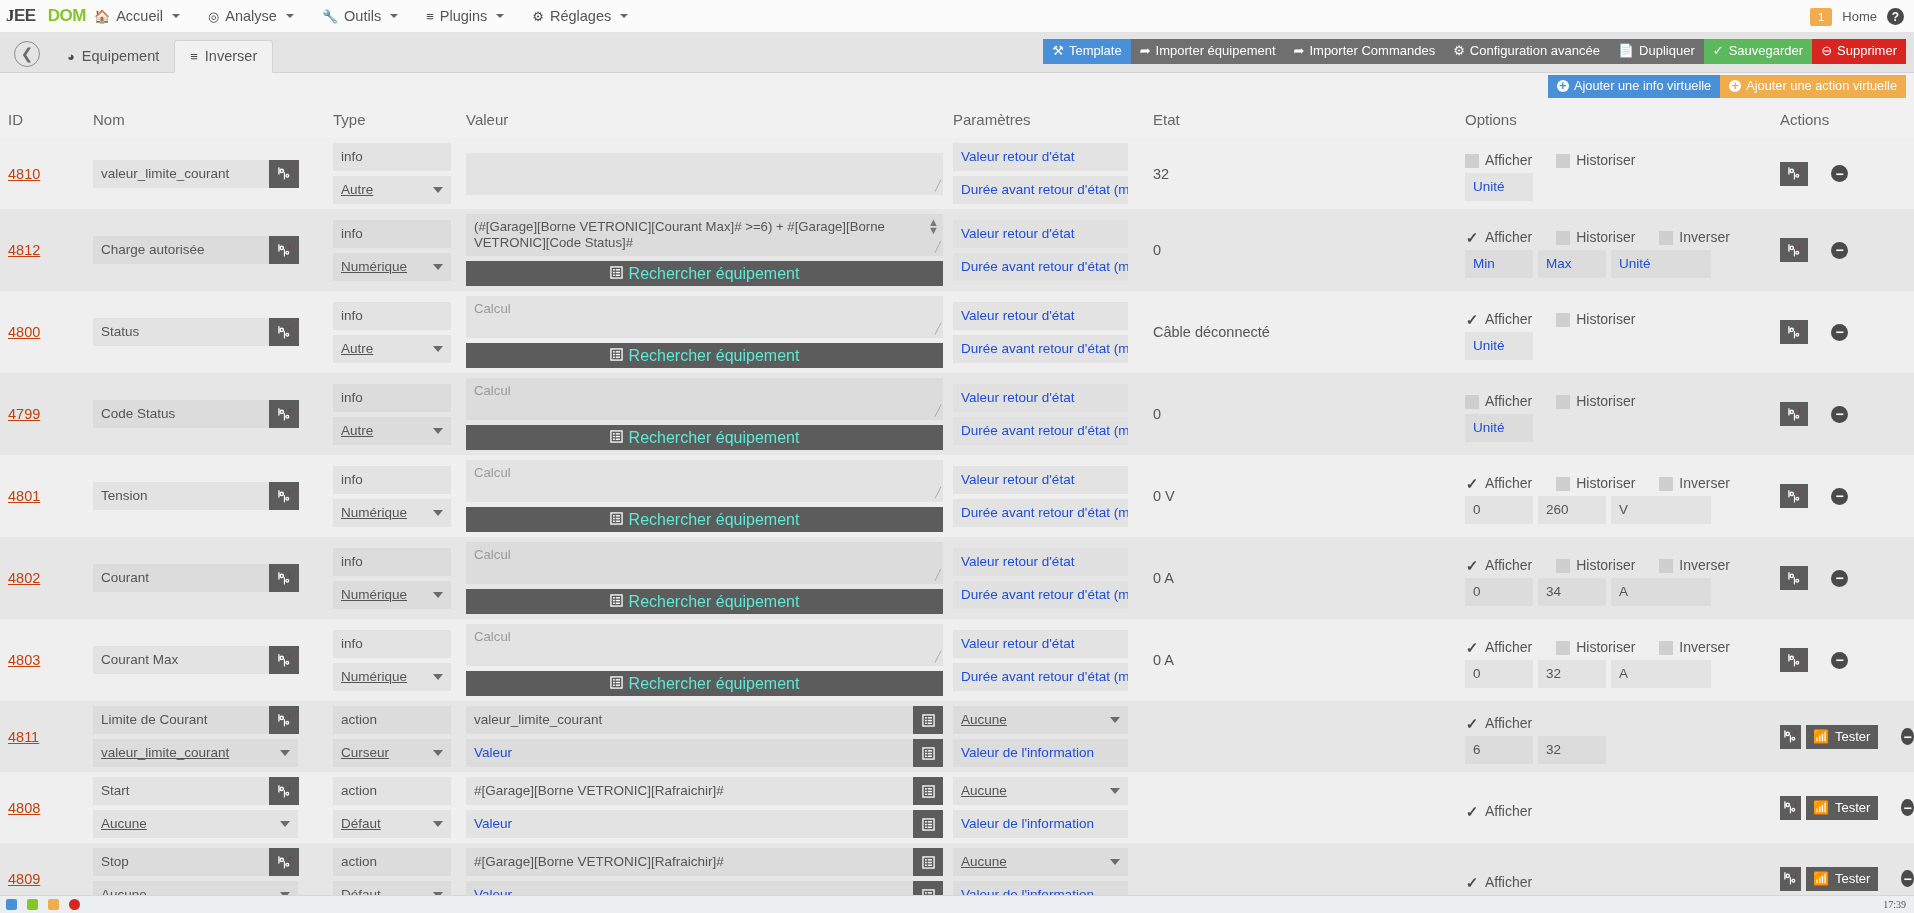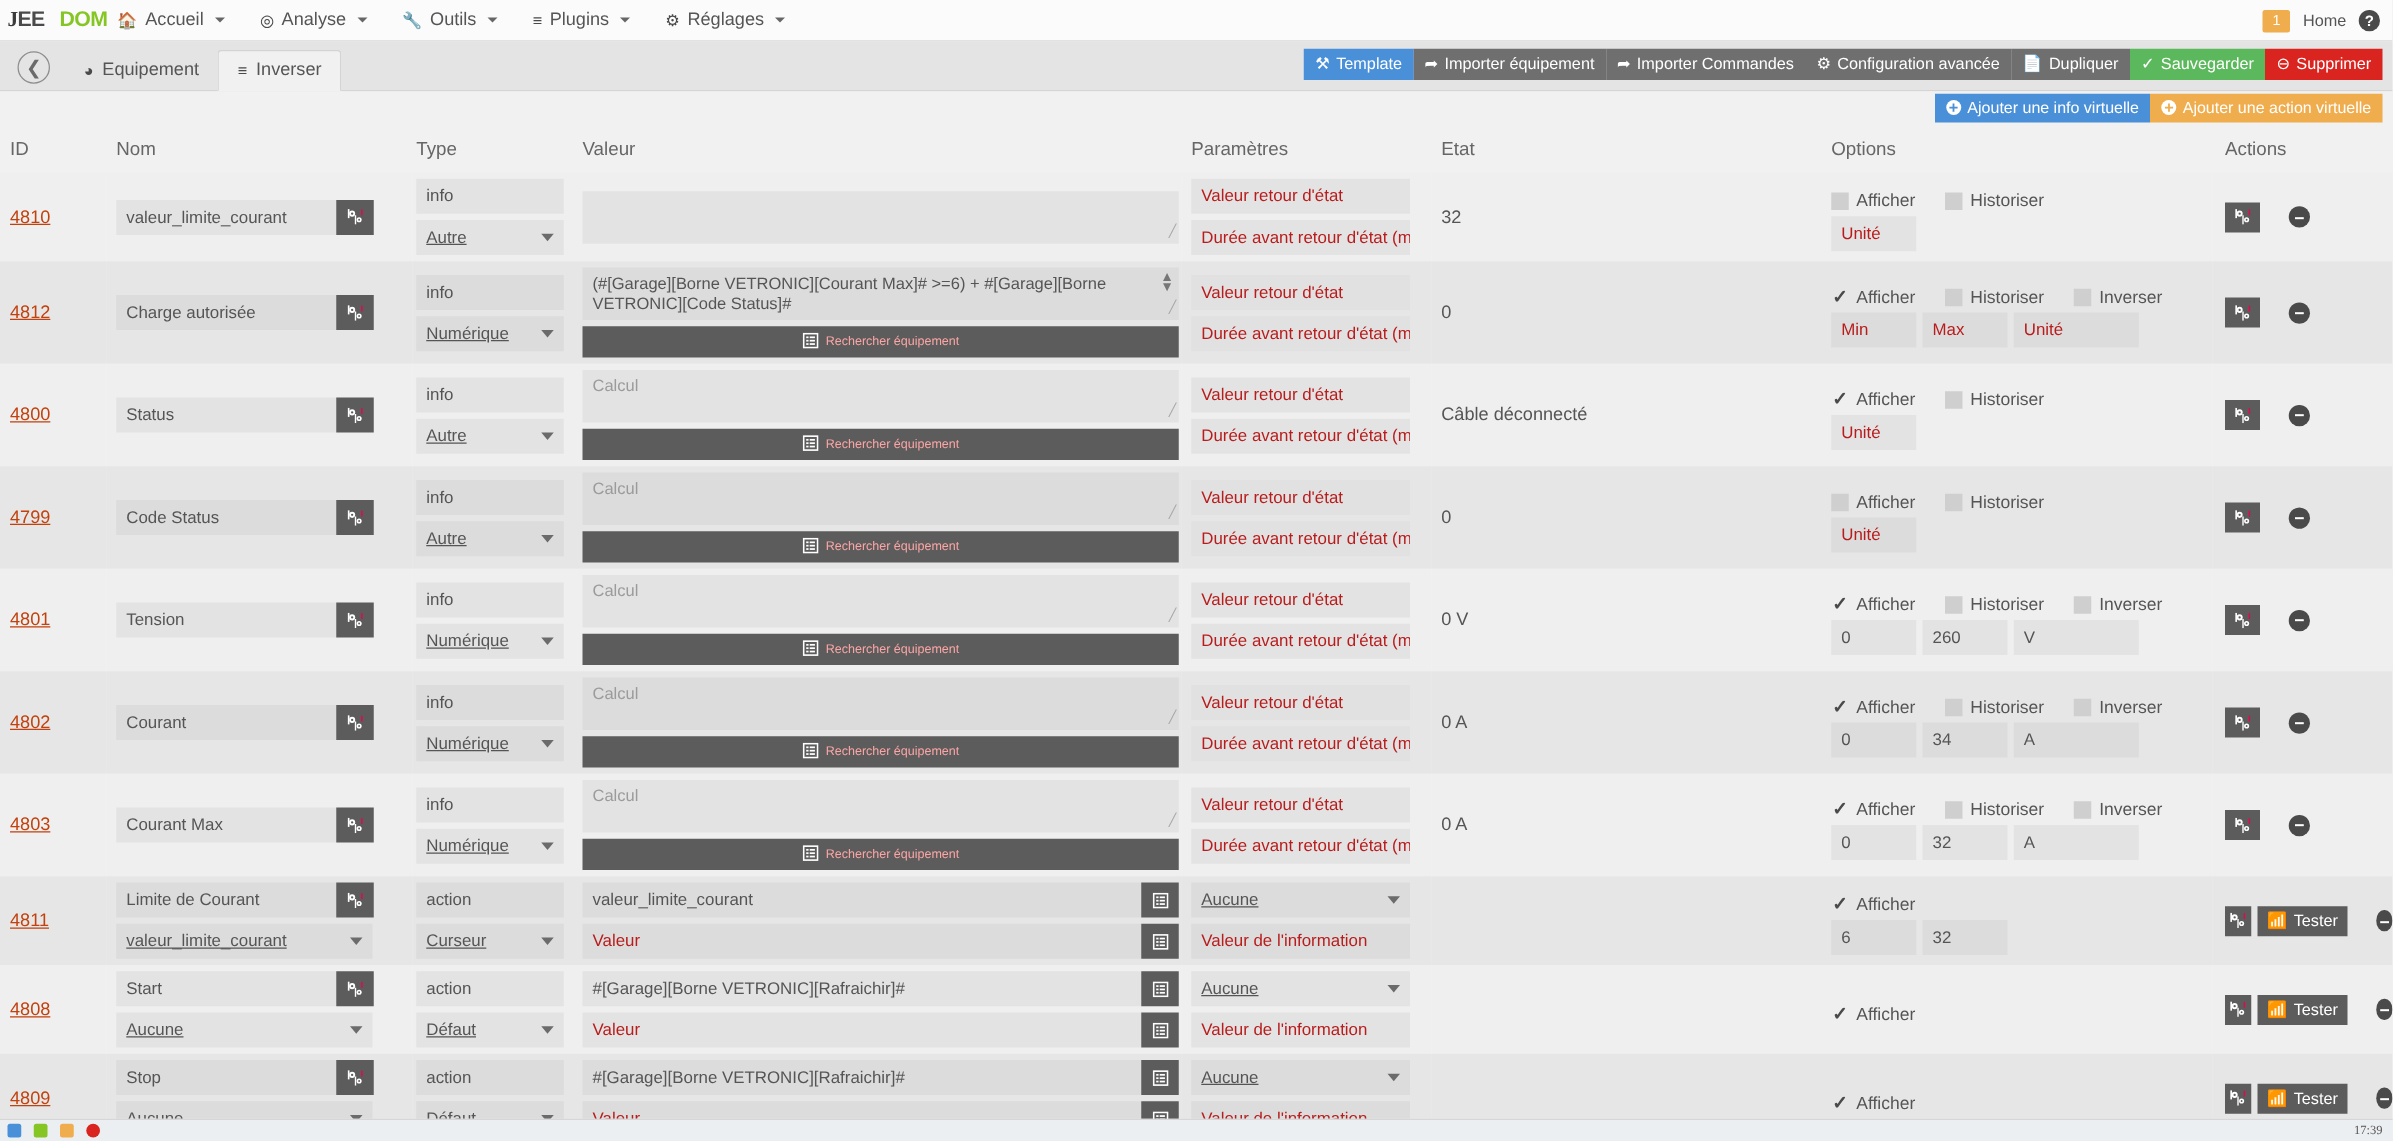--- a/index.html
+++ b/index.html
@@ -168,21 +168,21 @@
     border: none;
     font-size: 13.5px;
     color: #555;
     font-family: "Liberation Sans", sans-serif;
     padding: 5px 8px;
     height: 28px;
     line-height: 18px;
     display: flex; align-items: center;
     overflow: hidden; white-space: nowrap;
   }
-  .fi.ph { color: #b91c1c; }
+  .fi.ph { color: #1d4ed8; }
   .fi.lighter { background: #e9e9e9; }
   .row-odd .fi { background: #e3e3e3; }
   .row-even .fi { background: #dcdcdc; }
   .row-even .fi.lighter { background: #e1e1e1; }
 
   .stack { display: flex; flex-direction: column; gap: 5px; }
 
   .nom-group { display: flex; align-items: stretch; width: 206px; margin-left: 8px; }
   .nom-group .fi { flex: 1; }
   .icon-btn {
@@ -219,22 +219,22 @@
   .calc-box.ph { color: #9b9b9b; }
   .calc-box .grip {
     position: absolute; right: 2px; bottom: 1px;
     font-size: 10px; color: #a6a6a6; transform: rotate(0deg);
   }
   .calc-box .spin {
     position: absolute; right: 4px; top: 4px;
     font-size: 11px; color: #777; line-height: 8px; text-align:center;
   }
   .dark-btn {
-    background: #5c5c5c; color: #fca5a5;
-    font-size: 10px; height: 25px;
+    background: #5c5c5c; color: #5eead4;
+    font-size: 16px; height: 25px;
     display: flex; align-items: center; justify-content: center; gap: 6px;
     cursor: pointer;
   }
 
   .val-action-row { display: flex; align-items: stretch; width: 477px; margin-left: 6px; }
   .val-action-row .fi { flex: 1; }
 
   .etat-cell { font-size: 14.5px; color: #555; padding-left: 8px; }
 
   .opt-wrap { padding-left: 5px; }

